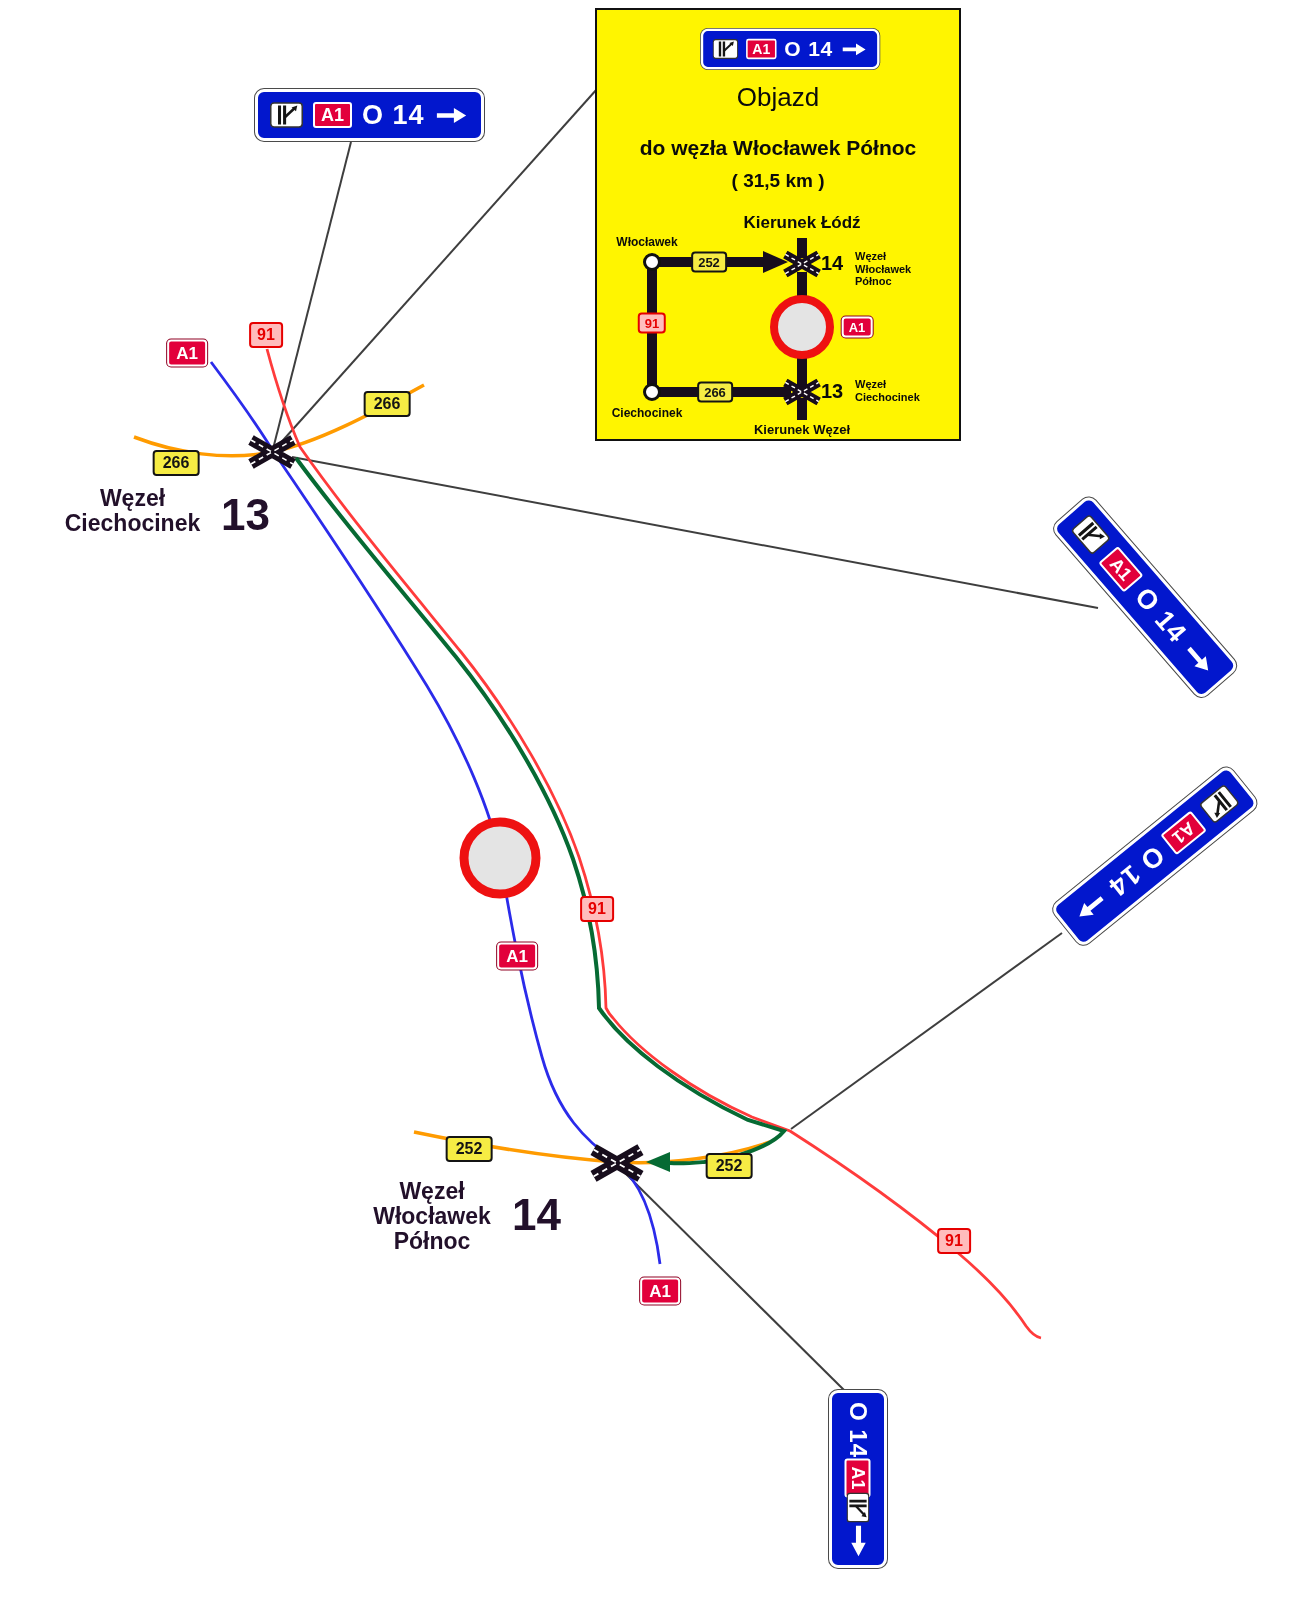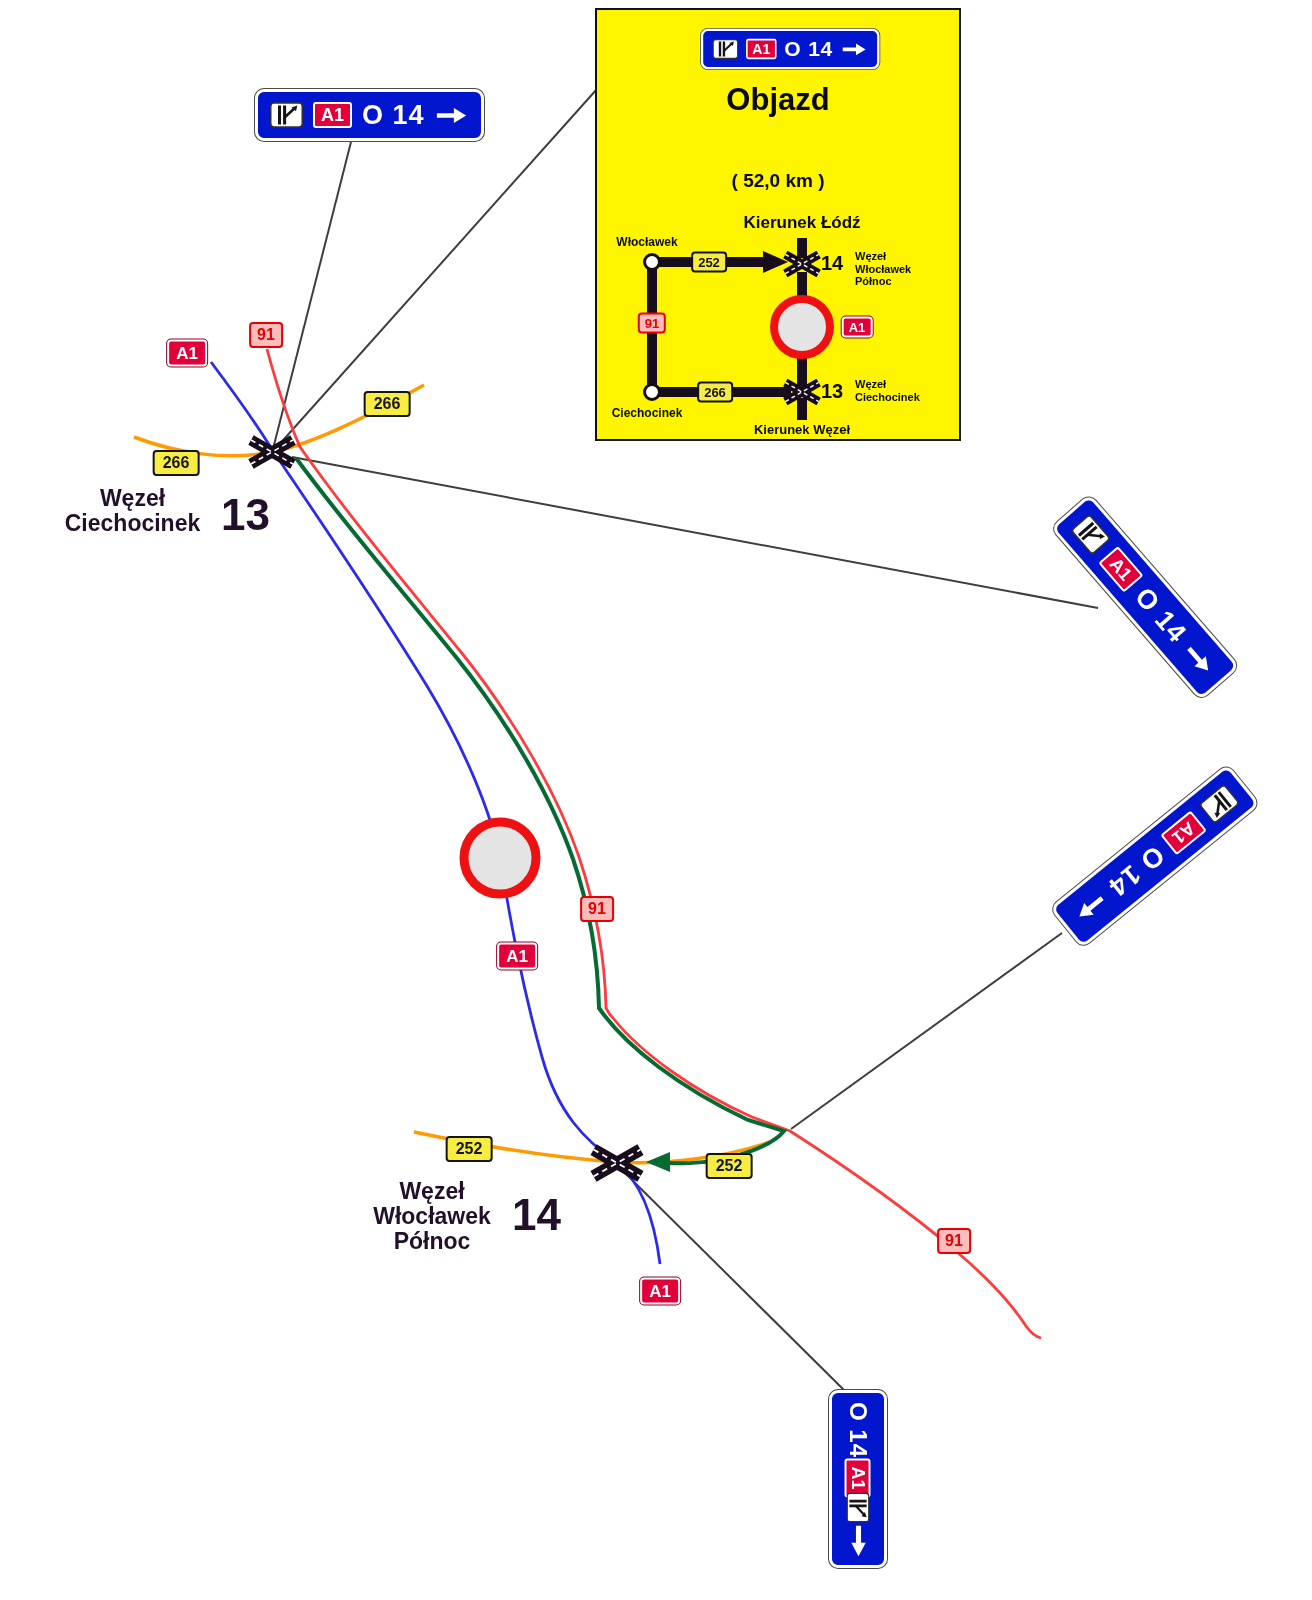--- a/index.html
+++ b/index.html
@@ -20,21 +20,21 @@
   .sbadge{background:#e2003b;color:#fff;border:2px solid #fff;border-radius:3px;font-weight:bold;font-size:18px;padding:2px 6px;line-height:1;}
   .vsign{position:absolute;left:829px;top:1390px;width:58px;height:178px;background:#0217cd;border:3px solid #fff;
          border-radius:9px;box-shadow:0 0 0 1px #4a4a4a;box-sizing:border-box;display:flex;flex-direction:column;
          align-items:center;justify-content:space-between;padding:7px 0;z-index:5;}
   .vslot{display:flex;align-items:center;justify-content:center;}
   .vtxt{transform:rotate(90deg);color:#fff;font-weight:bold;font-size:24px;white-space:nowrap;letter-spacing:1px;}
   .vrot{transform:rotate(90deg);}
   .detour-box{position:absolute;left:595px;top:8px;width:366px;height:433px;background:#fff500;
               border:2px solid #111;box-sizing:border-box;z-index:6;}
   .bx-svg{position:absolute;left:0;top:0;z-index:1;}
-  .bx-title{position:absolute;left:0;top:72px;width:100%;text-align:center;font-weight:bold;font-size:31px;color:#0b0b0b;z-index:2;}
+  .bx-title{position:absolute;left:0;top:72px;width:100%;text-align:center;font-weight:normal;font-size:26px;color:#0b0b0b;z-index:2;}
   .bx-sub{position:absolute;left:0;top:126px;width:100%;text-align:center;font-weight:bold;font-size:21px;color:#0b0b0b;z-index:2;}
   .bx-dist{position:absolute;left:0;top:160px;width:100%;text-align:center;font-weight:bold;font-size:19px;color:#0b0b0b;z-index:2;}
   .bx-label{position:absolute;font-weight:bold;color:#0b0b0b;z-index:3;}
   .cx{transform:translate(-50%,0);}
   .detour-box .badge{z-index:4;}
   .detour-box .xwrap{z-index:3;}
   .detour-box .bsign{z-index:5;}
 </style>
 </head>
 <body>
@@ -189,21 +189,22 @@
         <path d="M21.5 2.5 l-1 4.5 -3.5 -3 z" fill="#151515"></path>
       </svg>
       <span class="sbadge">A1</span>
       <span class="stext">O 14</span>
       <svg viewBox="0 0 36 22" width="34" height="21">
         <path d="M2 8.5 H20 V3 L33 11 20 19 V13.5 H2 z" fill="#fff"></path>
       </svg>
     </div>
 
     <div class="bx-title">Objazd</div>
-    <div class="bx-dist">( 52,0 km )</div>
+    <div class="bx-sub">do węzła Włocławek Północ</div>
+    <div class="bx-dist">( 31,5 km )</div>
 
     <div class="bx-label cx" style="left:205px;top:203px;font-size:17px">Kierunek Łódź</div>
     <div class="bx-label cx" style="left:50px;top:225px;font-size:12px">Włocławek</div>
     <span class="badge yel sm" style="left:112px;top:252px">252</span>
     <div class="bx-label" style="left:224px;top:242px;font-size:20px">14</div>
     <div class="bx-label" style="left:258px;top:240px;width:86px;font-size:11px;line-height:12.5px">Węzeł Włocławek Północ</div>
     <span class="badge r91 sm" style="left:55px;top:313px">91</span>
     <span class="badge a1 sm" style="left:260px;top:317px">A1</span>
     <div class="bx-label" style="left:224px;top:370px;font-size:20px">13</div>
     <div class="bx-label" style="left:258px;top:368px;width:86px;font-size:11px;line-height:12.5px">Węzeł Ciechocinek</div>

